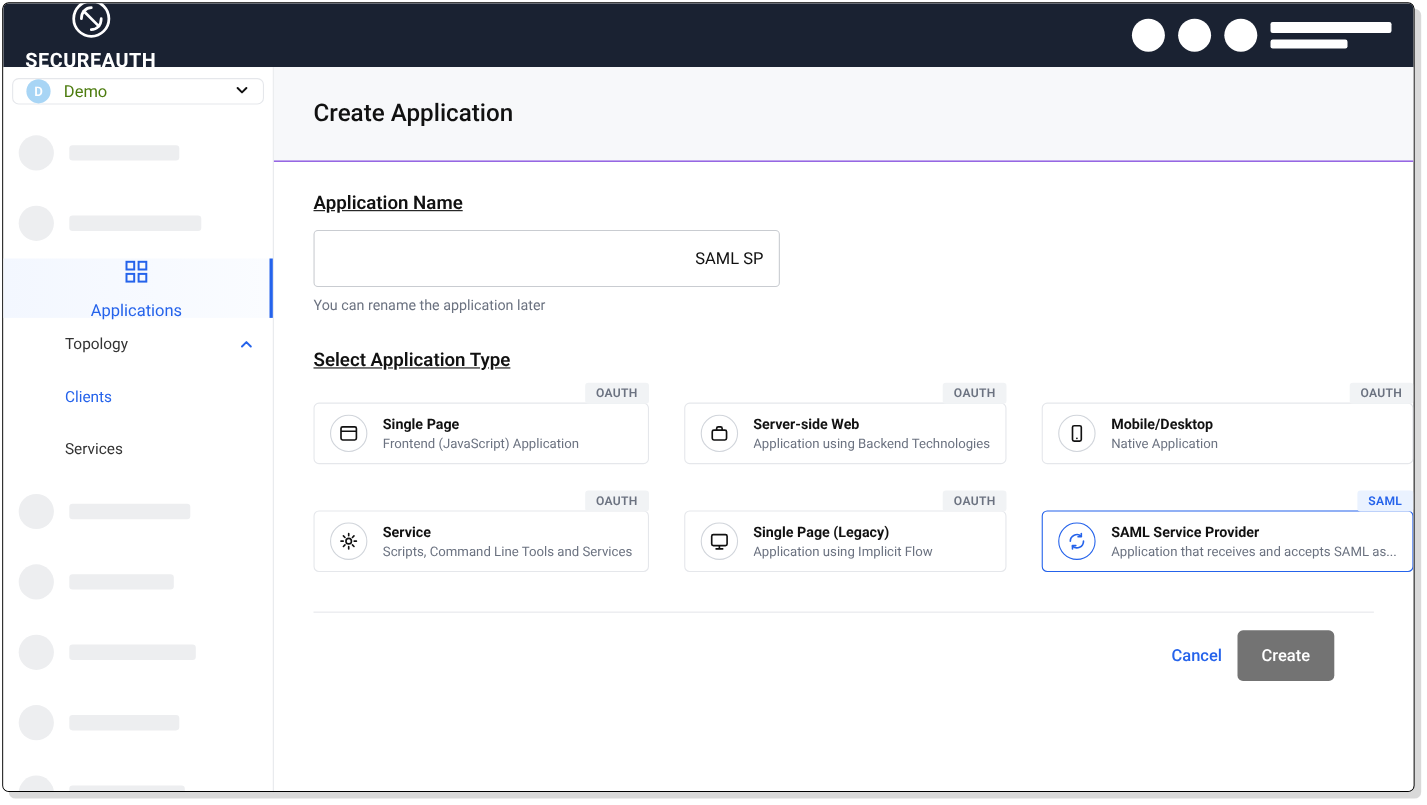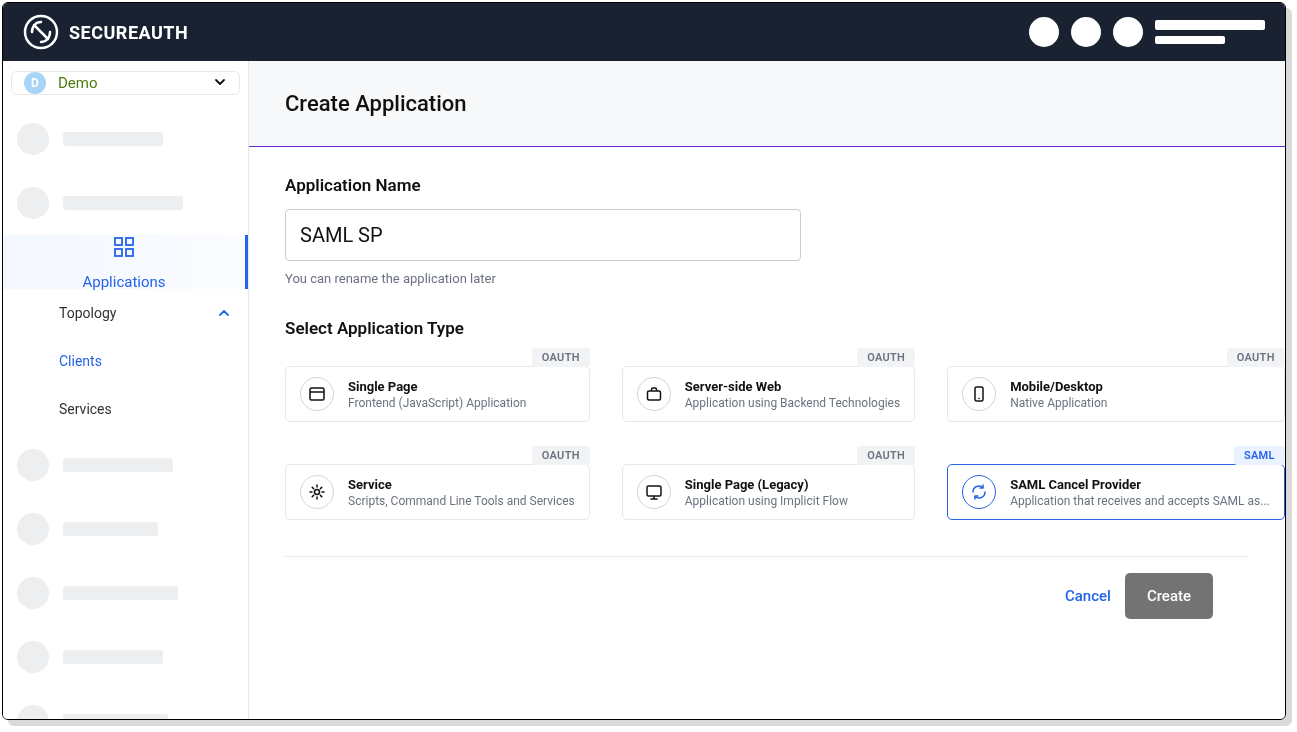--- a/index.html
+++ b/index.html
@@ -32,20 +32,21 @@
       background: #1a2232;
       display: flex;
       align-items: center;
       padding: 0 20px;
       flex-shrink: 0;
     }
     .logo-wrap {
       display: flex;
       align-items: center;
       gap: 10px;
+      flex-direction: column;
     }
     .logo-mark {
       width: 36px;
       height: 36px;
       display: flex;
       align-items: center;
       justify-content: center;
     }
     .logo-text {
       color: #fff;
@@ -207,29 +208,31 @@
     .form-area {
       padding: 28px 36px 0 36px;
       flex: 1;
       overflow: auto;
     }
     .section-label {
       font-size: 17px;
       font-weight: 600;
       color: #111;
       margin-bottom: 14px;
+      text-decoration: underline;
     }
     .text-input {
-      width: 516px;
+      width: 424px;
       height: 52px;
       border: 1px solid #c9ccd1;
       border-radius: 4px;
       padding: 0 14px;
-      font-size: 20px;
+      font-size: 15px;
       color: #111;
+      text-align: right;
     }
     .input-hint {
       font-size: 13px;
       color: #6b7280;
       margin-top: 10px;
       margin-bottom: 32px;
     }
     .type-grid {
       display: grid;
       grid-template-columns: repeat(3, 1fr);
@@ -515,21 +518,21 @@
             <div class="type-card-wrap">
               <div class="type-badge saml">SAML</div>
               <div class="type-card selected">
                 <div class="type-icon">
                   <svg width="18" height="18" viewBox="0 0 18 18" fill="none">
                     <path d="M3 9a6 6 0 0110-4.5M15 9a6 6 0 01-10 4.5" stroke="#2563eb" stroke-width="1.5" stroke-linecap="round"></path>
                     <path d="M13 2l0 3-3 0M5 16l0-3 3 0" stroke="#2563eb" stroke-width="1.5" stroke-linecap="round" stroke-linejoin="round"></path>
                   </svg>
                 </div>
                 <div class="type-text">
-                  <div class="type-title">SAML Cancel Provider</div>
+                  <div class="type-title">SAML Service Provider</div>
                   <div class="type-desc">Application that receives and accepts SAML as...</div>
                 </div>
               </div>
             </div>
           </div>
 
         <div class="footer-bar">
           <button class="btn-cancel">Cancel</button>
           <button class="btn-create">Create</button>
         </div>

